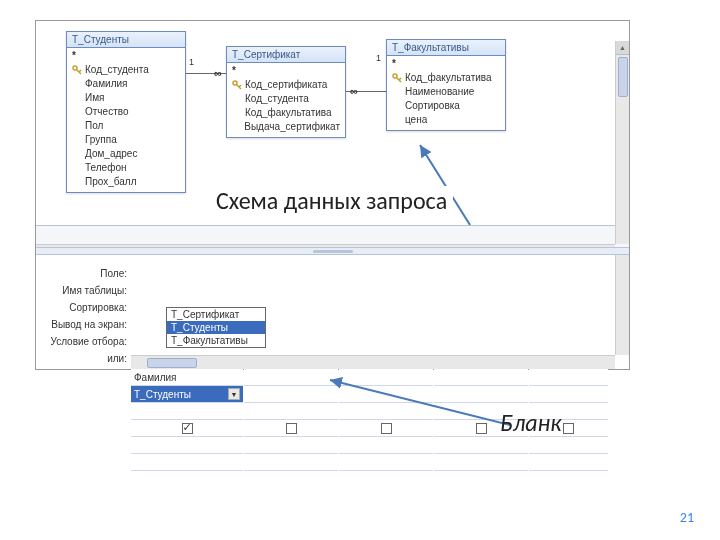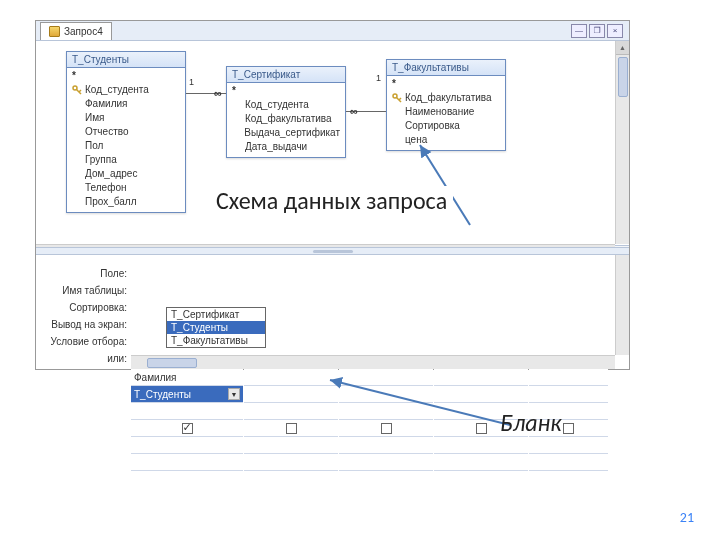--- a/index.html
+++ b/index.html
@@ -63,31 +63,20 @@
     
     .dd-list { position: absolute; left: 130px; top: 286px; width: 100px; background:#fff; border:1px solid #666; z-index:6; font-size:10px; }
     .dd-list div { padding:1px 4px; }
     .dd-list div.hl { background:#3a6bbd; color:#fff; }
   </style>
 </head>
 <body>
 
 <div class="canvas">
 
-  <div class="tab-strip">
-    <div class="tab">
-      <span class="ic"></span>
-      <span>Запрос4</span>
-    </div>
-    <div class="win-controls">
-      <div class="win-btn">—</div>
-      <div class="win-btn">❐</div>
-      <div class="win-btn">×</div>
-    </div>
-  </div>
 
   <div class="upper">
 
     <div class="entity" style="left:30px; top:10px;">
       <div class="hdr">Т_Студенты</div>
       <div class="body">
         <div class="row star">*</div>
         <div class="row">
             <span class="key"><svg viewBox="0 0 10 10">
                 <circle cx="3" cy="3" r="2" fill="none" stroke="#c9a030" stroke-width="1.5"></circle>
@@ -128,34 +117,37 @@
             <span>Прох_балл</span>
           </div>
       </div>
     </div>
 
     <div class="entity" style="left:190px; top:25px;">
       <div class="hdr">Т_Сертификат</div>
       <div class="body">
         <div class="row star">*</div>
         <div class="row">
+            <span class="key"><svg viewBox="0 0 10 10">
+                <circle cx="3" cy="3" r="2" fill="none" stroke="#c9a030" stroke-width="1.5"></circle>
+                <path d="M4 4 L9 9 M7 7 L9 5" stroke="#c9a030" stroke-width="1.5"></path>
+              </svg></span>
+            <span>Код_сертификата</span>
+          </div>
+        <div class="row">
             <span class="blank-k"></span>
             <span>Код_студента</span>
           </div>
         <div class="row">
             <span class="blank-k"></span>
             <span>Код_факультатива</span>
           </div>
         <div class="row">
             <span class="blank-k"></span>
             <span>Выдача_сертификат</span>
-          </div>
-        <div class="row">
-            <span class="blank-k"></span>
-            <span>Дата_выдачи</span>
           </div>
       </div>
     </div>
 
     <div class="entity" style="left:350px; top:18px;">
       <div class="hdr">Т_Факультативы</div>
       <div class="body">
         <div class="row star">*</div>
         <div class="row">
             <span class="key"><svg viewBox="0 0 10 10">

